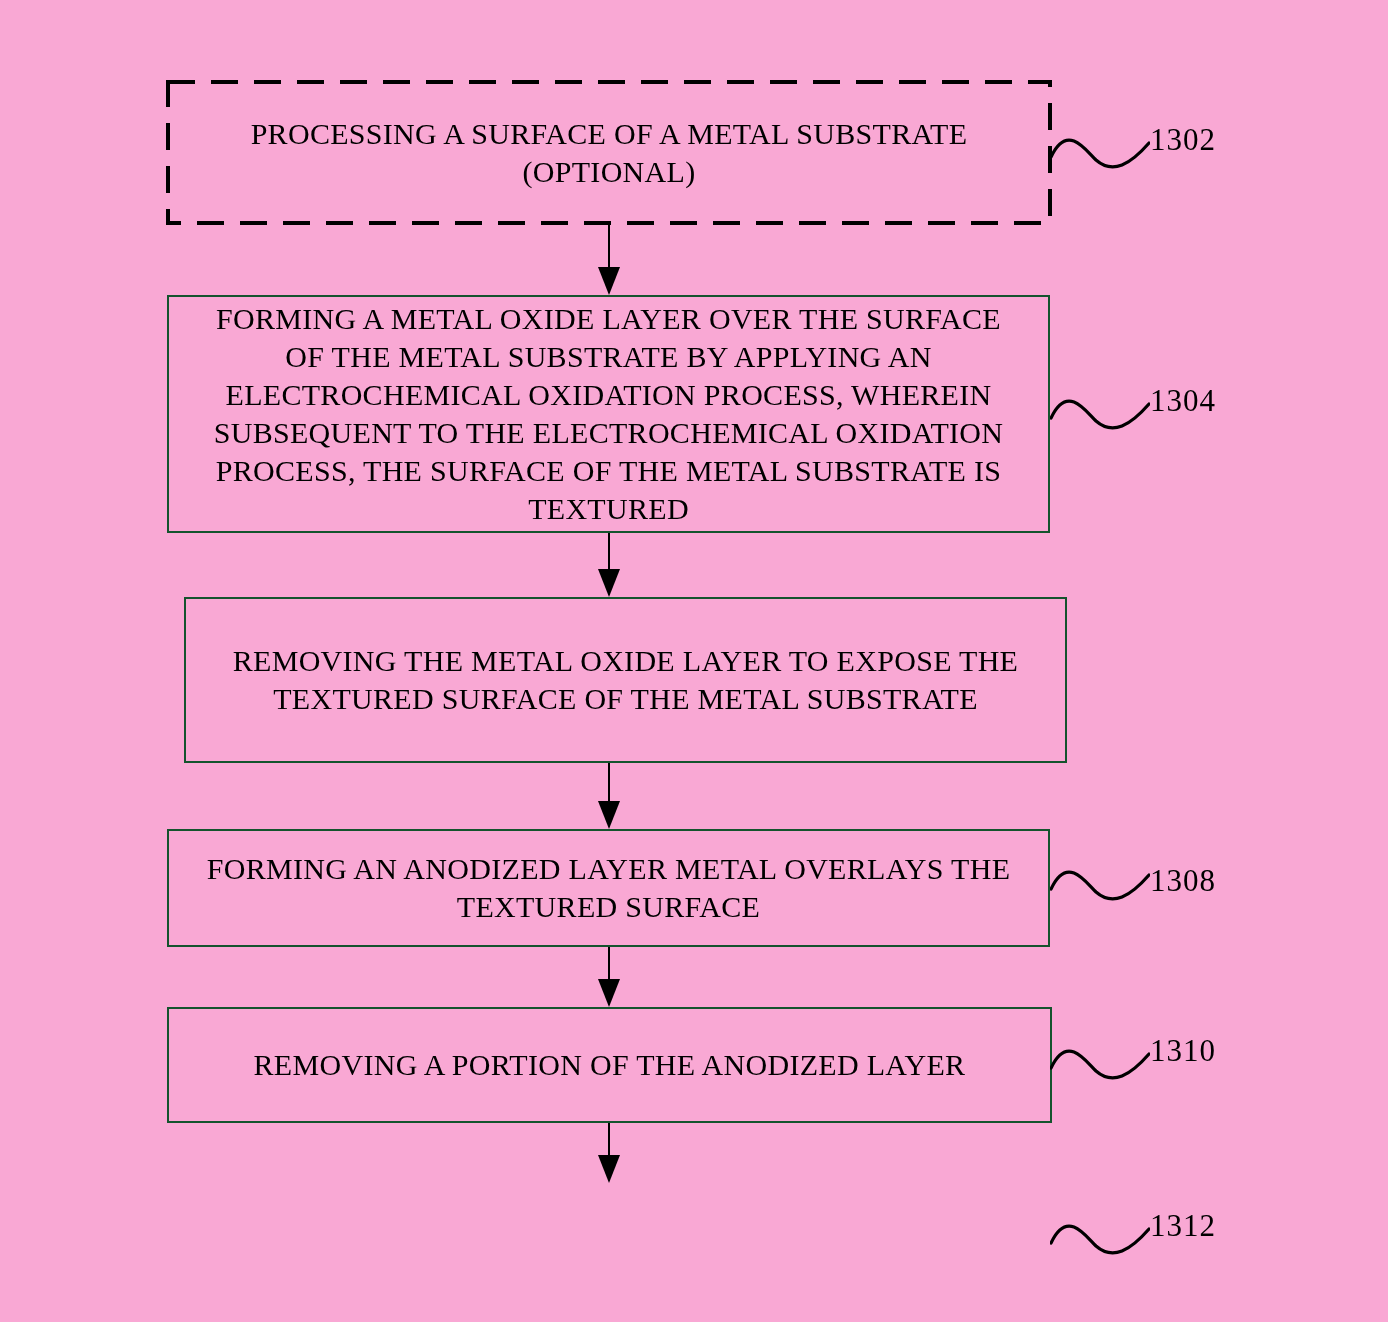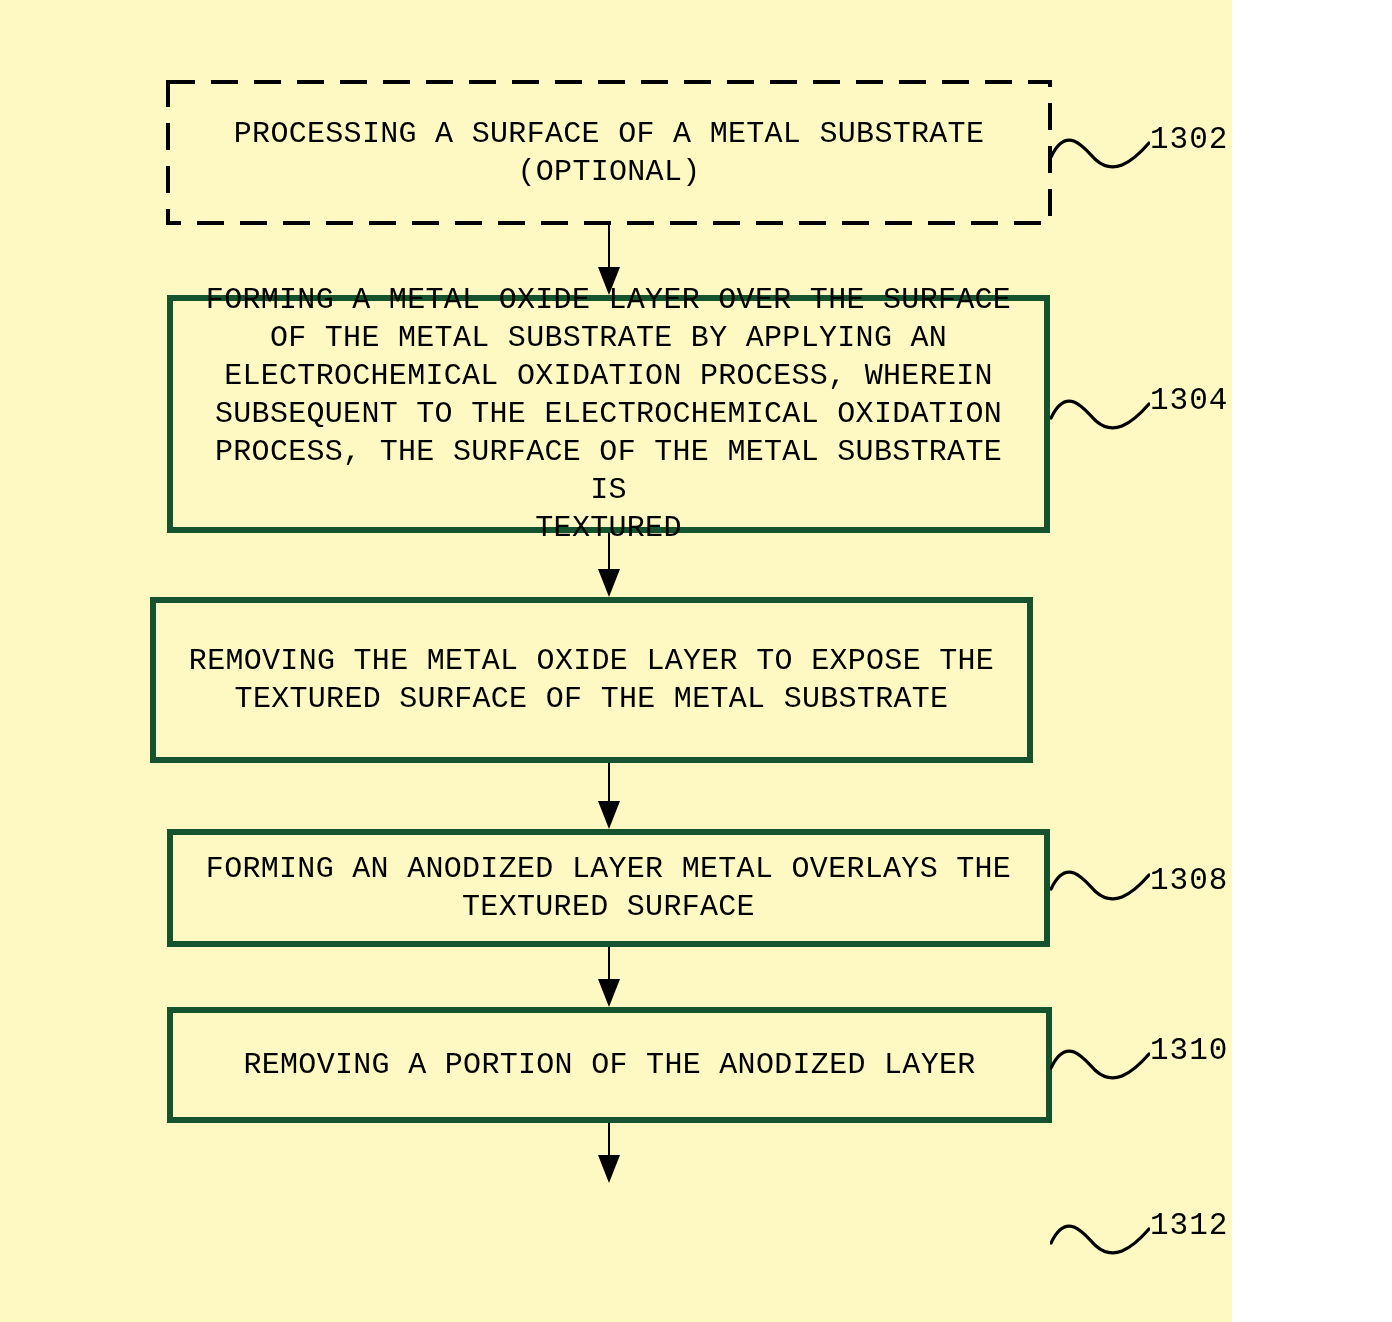--- a/index.html
+++ b/index.html
@@ -2,33 +2,33 @@
 <html><head>
 <meta charset="utf-8">
 <style>
   html, body {
     margin: 0;
     padding: 0;
     background: #ffffff;
   }
   .fig {
     position: relative;
-    width: 1232px;
+    width: 1388px;
     height: 1322px;
-    background: #fef9c3;
-    font-family: Liberation Mono, monospace;
+    background: #f9a8d4;
+    font-family: Liberation Serif, serif;
     color: #000000;
     overflow: hidden;
   }
 
   
   .box {
     position: absolute;
     box-sizing: border-box;
-    border: 6px solid #14532d;
+    border: 2px solid #14532d;
     display: flex;
     align-items: center;
     justify-content: center;
     text-align: center;
     padding: 4px 20px;
   }
   .box-text {
     white-space: pre-line;
     font-size: 30px;
     line-height: 38px;
@@ -38,21 +38,21 @@
   .dash-rect {
     position: absolute;
     inset: 0;
     width: 100%;
     height: 100%;
     pointer-events: none;
   }
 
   .b1 { left: 166px; top:   80px; width: 886px; height: 145px; }
   .b2 { left: 167px; top:  295px; width: 883px; height: 238px; }
-  .b3 { left: 150px; top:  597px; width: 883px; height: 166px; }
+  .b3 { left: 184px; top:  597px; width: 883px; height: 166px; }
   .b4 { left: 167px; top:  829px; width: 883px; height: 118px; }
   .b5 { left: 167px; top: 1007px; width: 885px; height: 116px; }
   .b6 { left: 162px; top: 1183px; width: 881px; height: 117px; }
 
   
   .arrow { position: absolute; left: 598px; width: 22px; }
   .arrow .shaft {
     position: absolute; left: 10px; top: 0;
     width: 2px; height: calc(100% - 26px);
     background: #000000;

